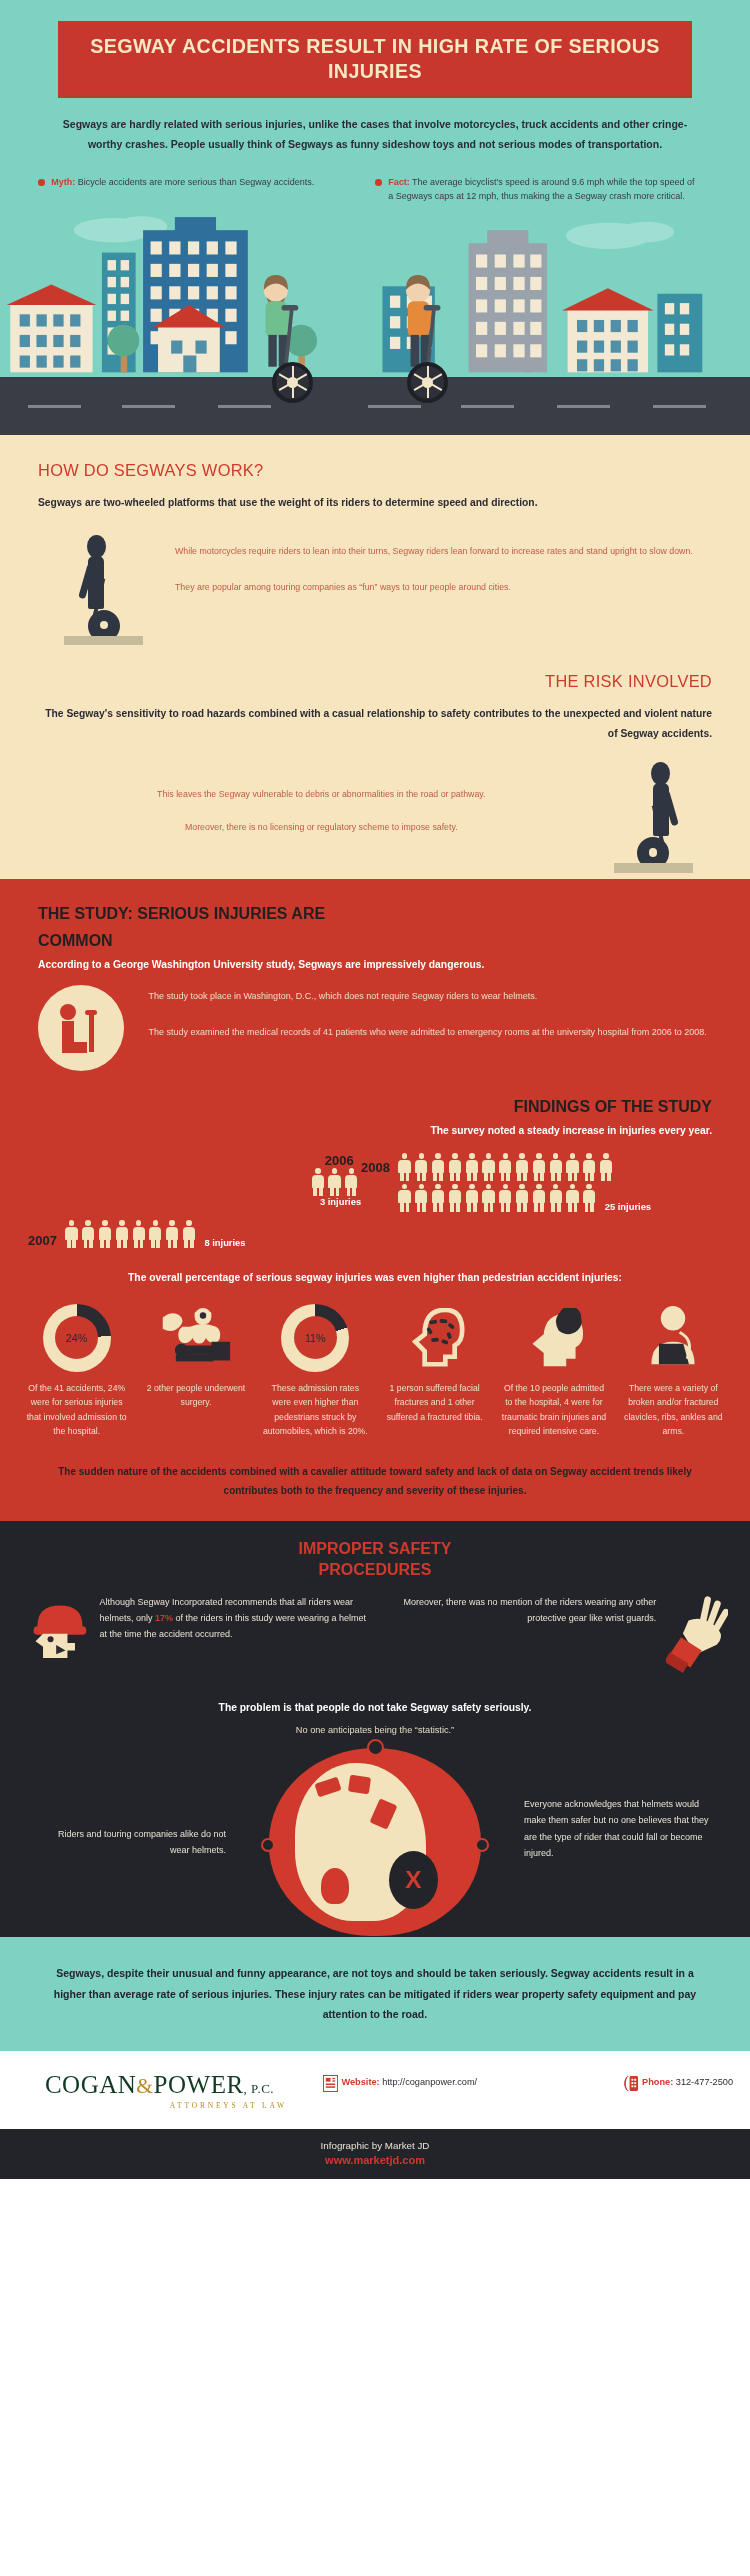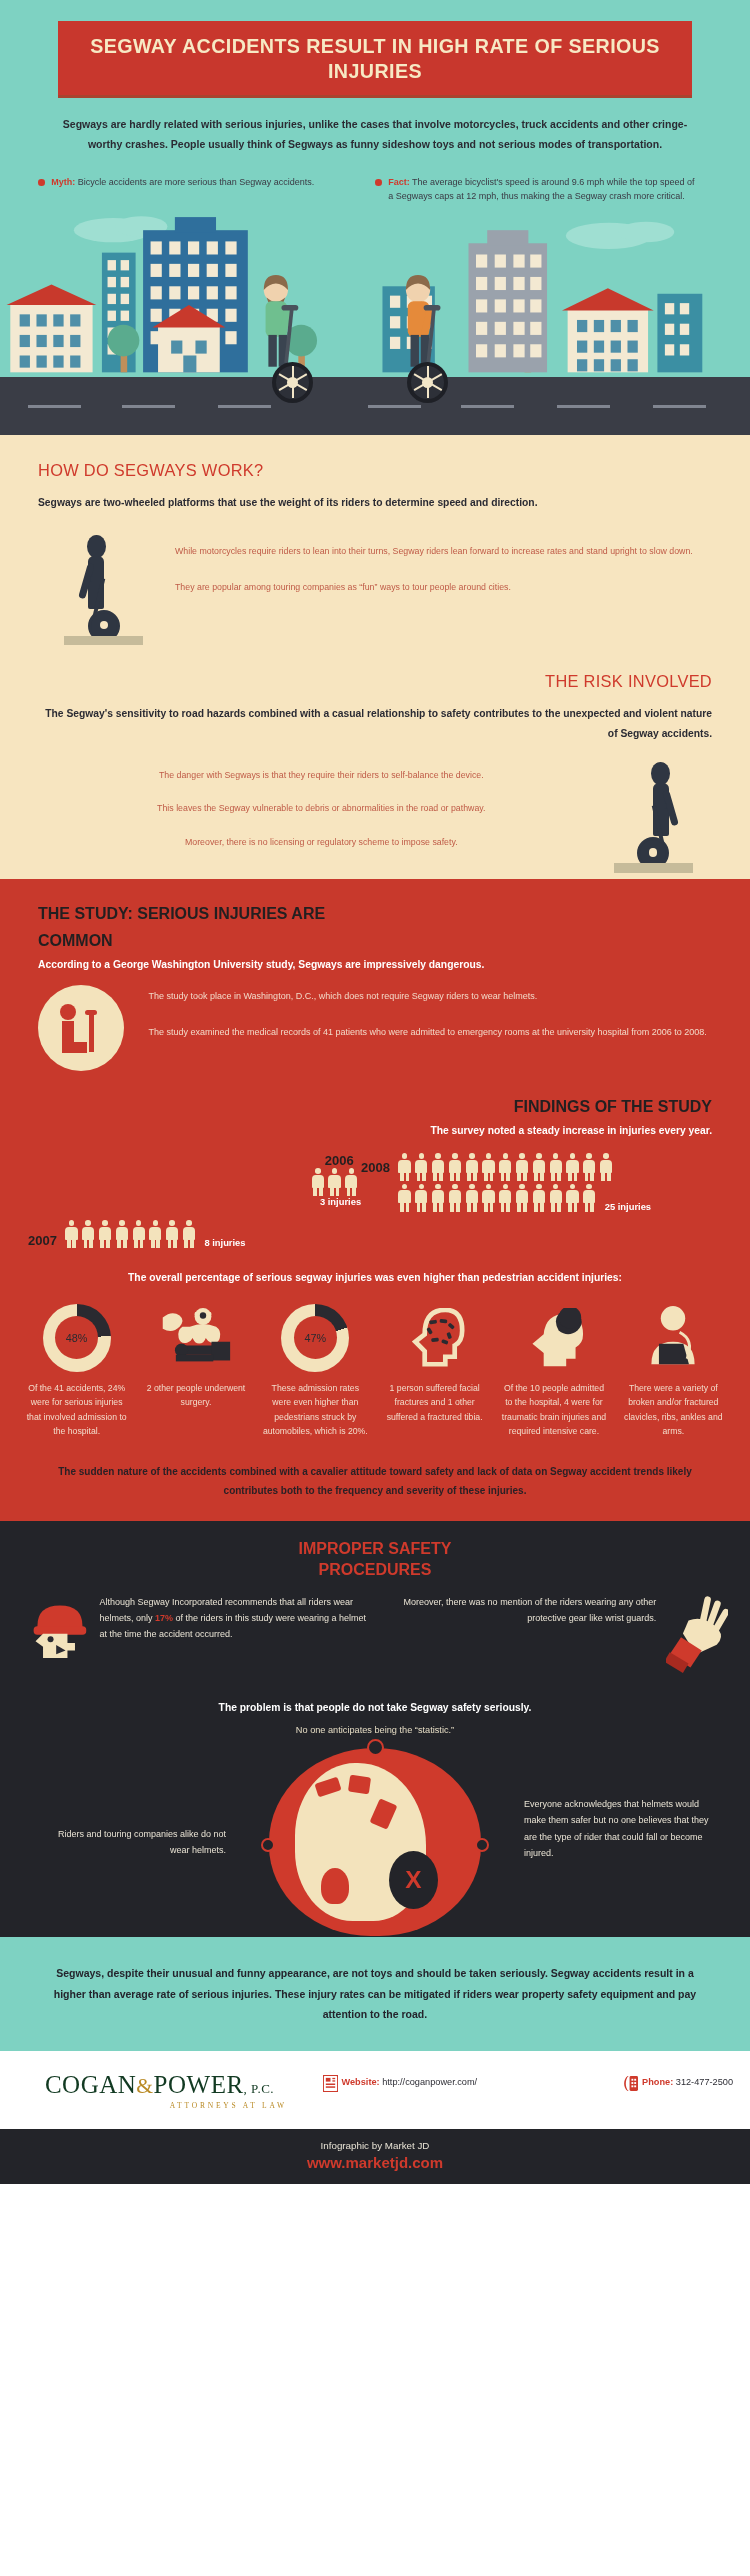--- a/index.html
+++ b/index.html
@@ -204,21 +204,21 @@
   .logo-sub { font-family: "Liberation Serif", serif; font-size: 7.5px; color: #b98a25;
     letter-spacing: 2.8px; margin-top: 1.9px; text-align: right; padding-right: 32px; }
   .contact { flex: 1; padding-right: 17px; }
   .c-line { display: flex; align-items: flex-start; margin-bottom: 11.3px; }
   .c-ico { width: 22.5px; flex: 0 0 auto; color: #cf3a2c; font-size: 13px; text-align: center; }
   .c-txt { font-size: 9.2px; color: #2c2c34; line-height: 1.55; }
   .c-txt b { color: #cf3a2c; }
   .c-two { display: flex; }
   .credit { background: #232429; padding: 11.3px 0 13px; text-align: center; }
   .credit .c1 { color: #e7e2d4; font-size: 9.8px; }
-  .credit .c2 { color: #cf3a2c; font-size: 15px; font-weight: bold; margin-top: 2.8px; }
+  .credit .c2 { color: #cf3a2c; font-size: 11px; font-weight: bold; margin-top: 2.8px; }
 </style>
 </head>
 <body>
 
 <div class="page">
 
   <section class="hero">
     <div class="title-bar">
       <h1>SEGWAY ACCIDENTS RESULT IN HIGH RATE OF SERIOUS INJURIES</h1>
     </div>
@@ -452,21 +452,20 @@
         <p class="red-note">While motorcycles require riders to lean into their turns, Segway riders lean forward to increase rates and stand upright to slow down.</p>
         <p class="red-note" style="margin-top:20.6px;">They are popular among touring companies as “fun” ways to tour people around cities.</p>
       </div>
     </div>
 
     <h2 class="h2-red right" style="margin-top:26px;">THE RISK INVOLVED</h2>
     <p class="lead right">The Segway's sensitivity to road hazards combined with a casual relationship to safety contributes to the unexpected and violent nature of Segway accidents.</p>
 
     <div style="display:flex; margin:17px 38px 0; align-items:flex-start;">
       <div style="flex:1; padding-top:7.5px; text-align:center;">
-        <p class="red-note">The danger with Segways is that they require their riders to self-balance the device.</p>
         <p class="red-note" style="margin-top:19px;">This leaves the Segway vulnerable to debris or abnormalities in the road or pathway.</p>
         <p class="red-note" style="margin-top:19px;">Moreover, there is no licensing or regulatory scheme to impose safety.</p>
       </div>
       <div class="segfig" style="margin:0 19px 0 9.4px; transform:scaleX(-1);">
         <span class="head"></span>
           <span class="body"></span>
           <span class="arm"></span>
         <span class="hbar"></span>
           <span class="pole"></span>
           <span class="wheel"></span>
@@ -746,21 +745,21 @@
         </div>
       </div>
     </div>
 
     <p class="lead-white" style="margin-top:24.4px; text-align:center; padding:0 24.4px;">The overall percentage of serious segway injuries was even higher than pedestrian accident injuries:</p>
 
     <div class="stats-row">
 
       <div class="stat">
         <div class="donut" id="donut0" style="background: conic-gradient(rgb(42, 42, 48) 0%, rgb(42, 42, 48) 24%, rgb(243, 227, 188) 24%, rgb(243, 227, 188) 100%);">
-          <div class="hole">48%</div>
+          <div class="hole">24%</div>
         </div>
         <div class="stat-cap">Of the 41 accidents, 24% were for serious injuries that involved admission to the hospital.</div>
       </div>
 
       <div class="stat">
         <div class="icon-box">
           <svg width="73" height="60" viewBox="0 0 78 64">
             <path d="M4 10 q10 -8 18 -2 q6 5 0 12 q-8 8 -18 2z" fill="#f3e3bc"></path>
             <circle cx="47" cy="9" r="9" fill="#f3e3bc"></circle>
             <rect x="38" y="4" width="18" height="5" rx="2" fill="#f3e3bc"></rect>
@@ -770,21 +769,21 @@
             <circle cx="24" cy="45" r="7" fill="#2a2a30"></circle>
             <rect x="56" y="36" width="20" height="20" fill="#2a2a30"></rect>
             <rect x="18" y="50" width="40" height="7" fill="#2a2a30"></rect>
           </svg>
         </div>
         <div class="stat-cap">2 other people underwent surgery.</div>
       </div>
 
       <div class="stat">
         <div class="donut" id="donut1" style="background: conic-gradient(rgb(42, 42, 48) 0%, rgb(42, 42, 48) 20%, rgb(243, 227, 188) 20%, rgb(243, 227, 188) 100%);">
-          <div class="hole">47%</div>
+          <div class="hole">11%</div>
         </div>
         <div class="stat-cap">These admission rates were even higher than pedestrians struck by automobiles, which is 20%.</div>
       </div>
 
       <div class="stat">
         <div class="icon-box">
           <svg width="62" height="60" viewBox="0 0 66 64">
             <path d="M44 2 q18 0 18 22 q0 12 -8 16 l0 12 l-10 0 l0 8 l-22 0 l0 -14 l-10 -10 l10 -8 q0 -26 22 -26z" fill="none" stroke="#f3e3bc" stroke-width="5"></path>
             <g fill="#2a2a30">
               <rect x="27" y="13" width="8" height="4" rx="1.5" transform="rotate(-8 31 15)"></rect>

